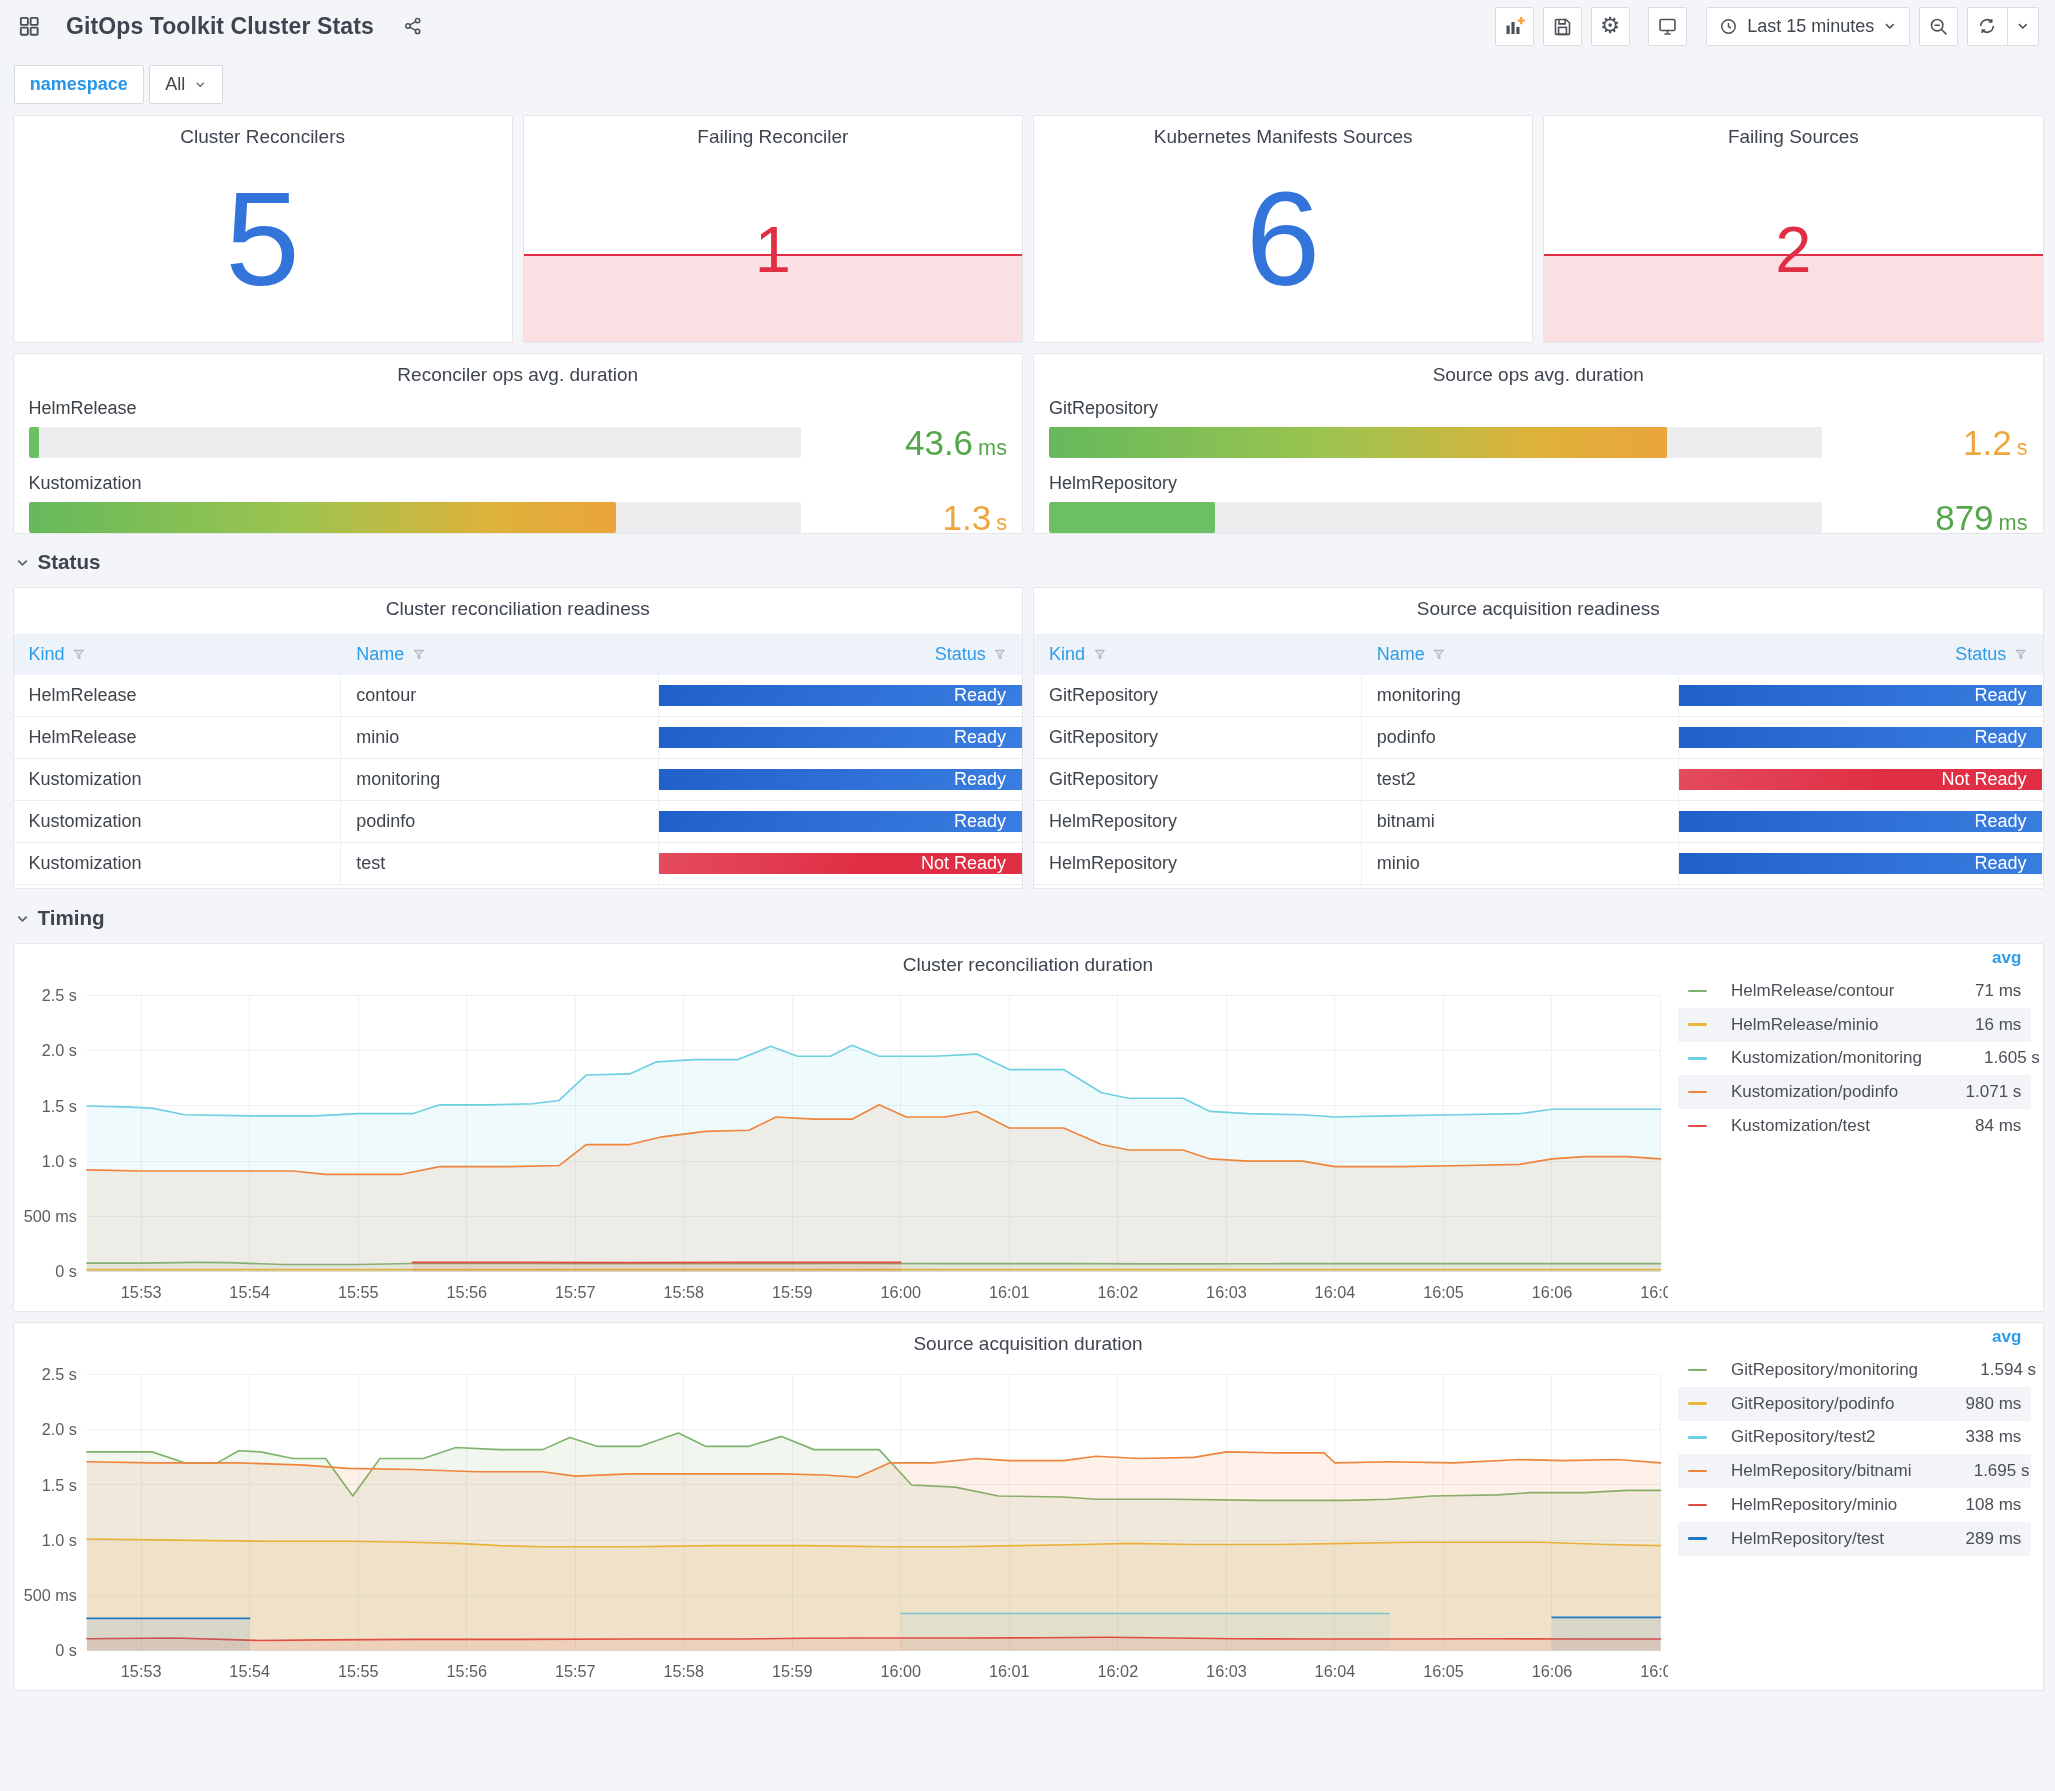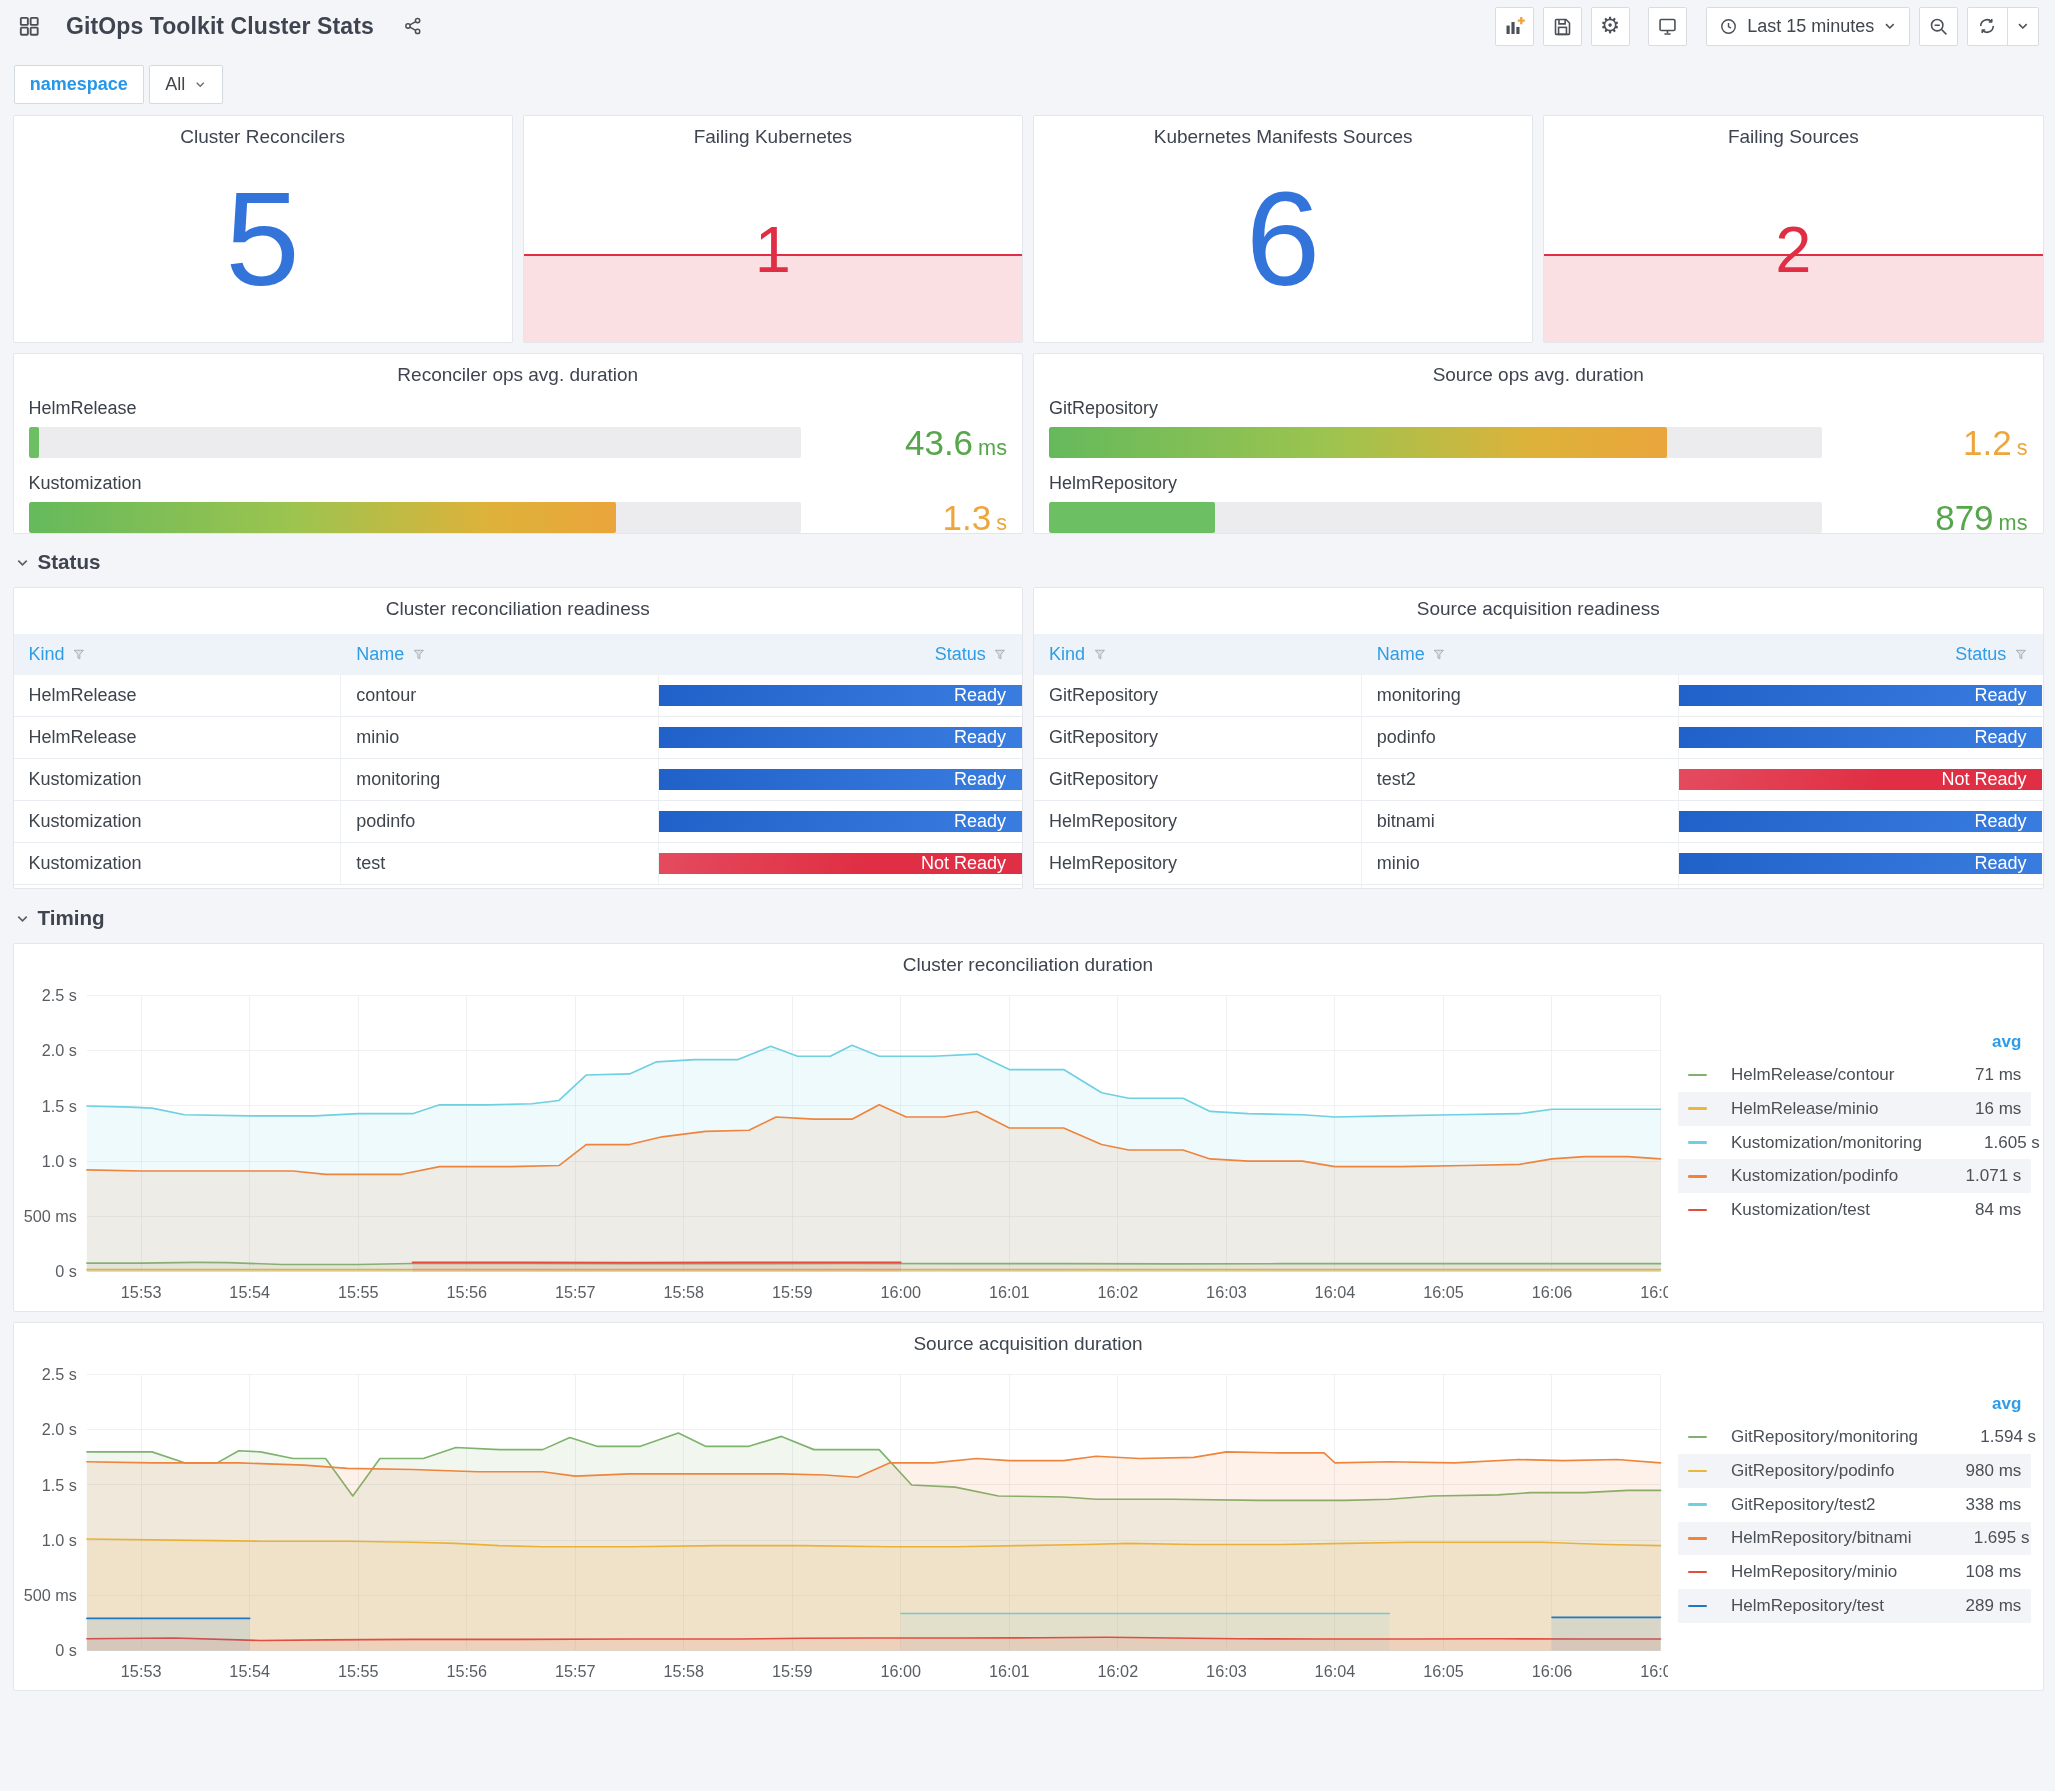--- a/index.html
+++ b/index.html
@@ -84,21 +84,21 @@
   .cell.c-name { width:31.5%; }
   .cell.c-status { width:36%; padding:1.2px 0 1.9px 0; border-right:none; }
   .status-pill { width:100%; display:flex; align-items:center; justify-content:flex-end; padding-right:16px; color:#fff; font-size:18px; }
   .status-ready    { background:linear-gradient(110deg,#2061c9,#3a7de0); }
   .status-notready { background:linear-gradient(110deg,#e44b5e,#e02f44 55%); }
 
   
   .chart-panel { width:100%; height:369px; }
   .chart-body { position:absolute; left:8.7px; top:39px; right:374px; bottom:3.7px; cursor:crosshair; }
   .chart-body svg { display:block; }
-  .legend { position:absolute; right:7.5px; top:0; bottom:0; width:357px; display:flex; flex-direction:column; justify-content:center; padding-right:3.7px; }
+  .legend { position:absolute; right:7.5px; top:0; bottom:0; width:357px; display:flex; flex-direction:column; padding-right:3.7px; }
   .lg-head { text-align:right; color:#2e9ce6; font-size:17px; font-weight:700; padding:3.7px 10px 6.2px 10px; }
   .lg-row { display:flex; align-items:center; gap:24px; padding:6.9px 10px; font-size:17px; color:#4b5057; border-radius:1.2px; cursor:pointer; }
   .lg-row.stripe { background:#f3f4f7; }
   .lg-marker { width:19px; height:2.5px; border-radius:1.2px; flex:none; }
   .lg-name { flex:1; }
   .lg-val { min-width:94px; text-align:right; }
 </style>
 </head>
 <body>
 
@@ -204,21 +204,21 @@
   </div>
 
   <div class="rows">
 
     <div class="prow">
       <div class="panel stat-panel stat-blue">
         <div class="p-title">Cluster Reconcilers</div>
         <div class="stat-value">5</div>
       </div>
       <div class="panel stat-panel stat-red">
-        <div class="p-title">Failing Kubernetes</div>
+        <div class="p-title">Failing Reconciler</div>
         <div class="spark-fill"></div>
         <div class="spark-line"></div>
         <div class="stat-value">1</div>
       </div>
       <div class="panel stat-panel stat-blue">
         <div class="p-title">Kubernetes Manifests Sources</div>
         <div class="stat-value">6</div>
       </div>
       <div class="panel stat-panel stat-red">
         <div class="p-title">Failing Sources</div>

